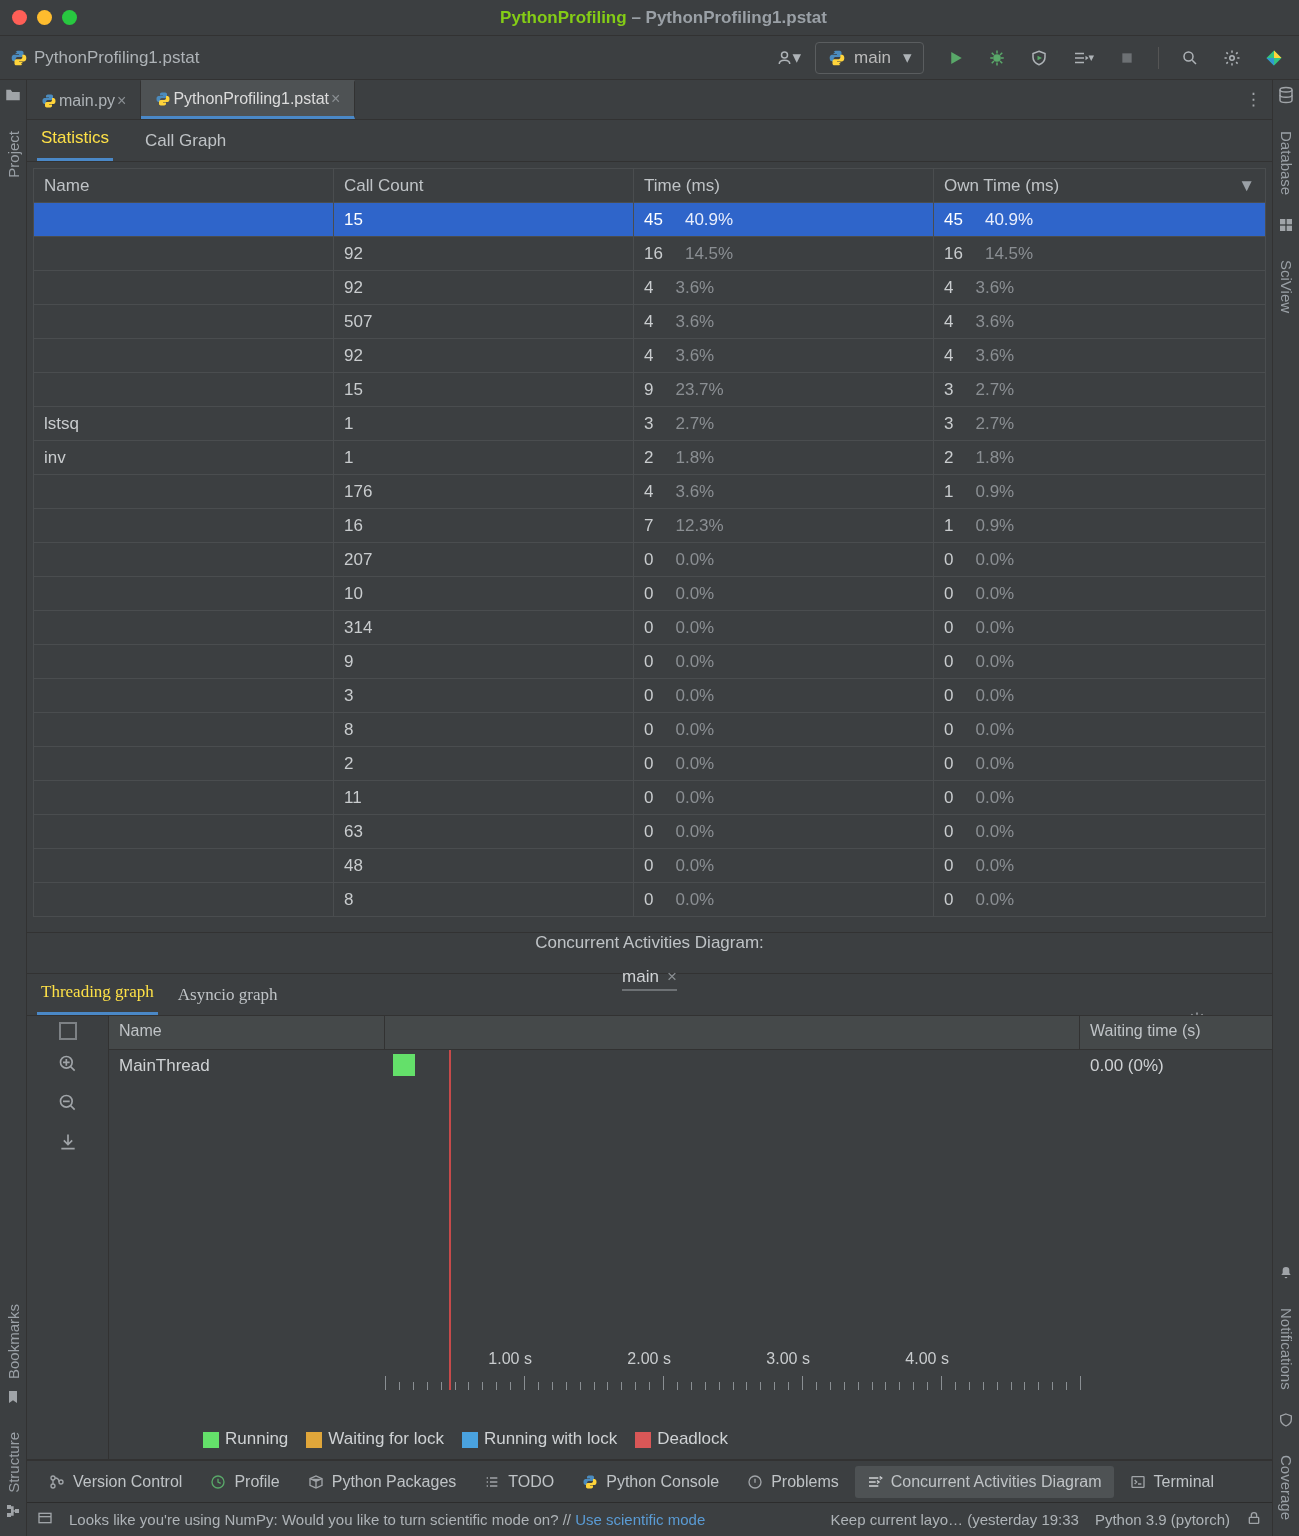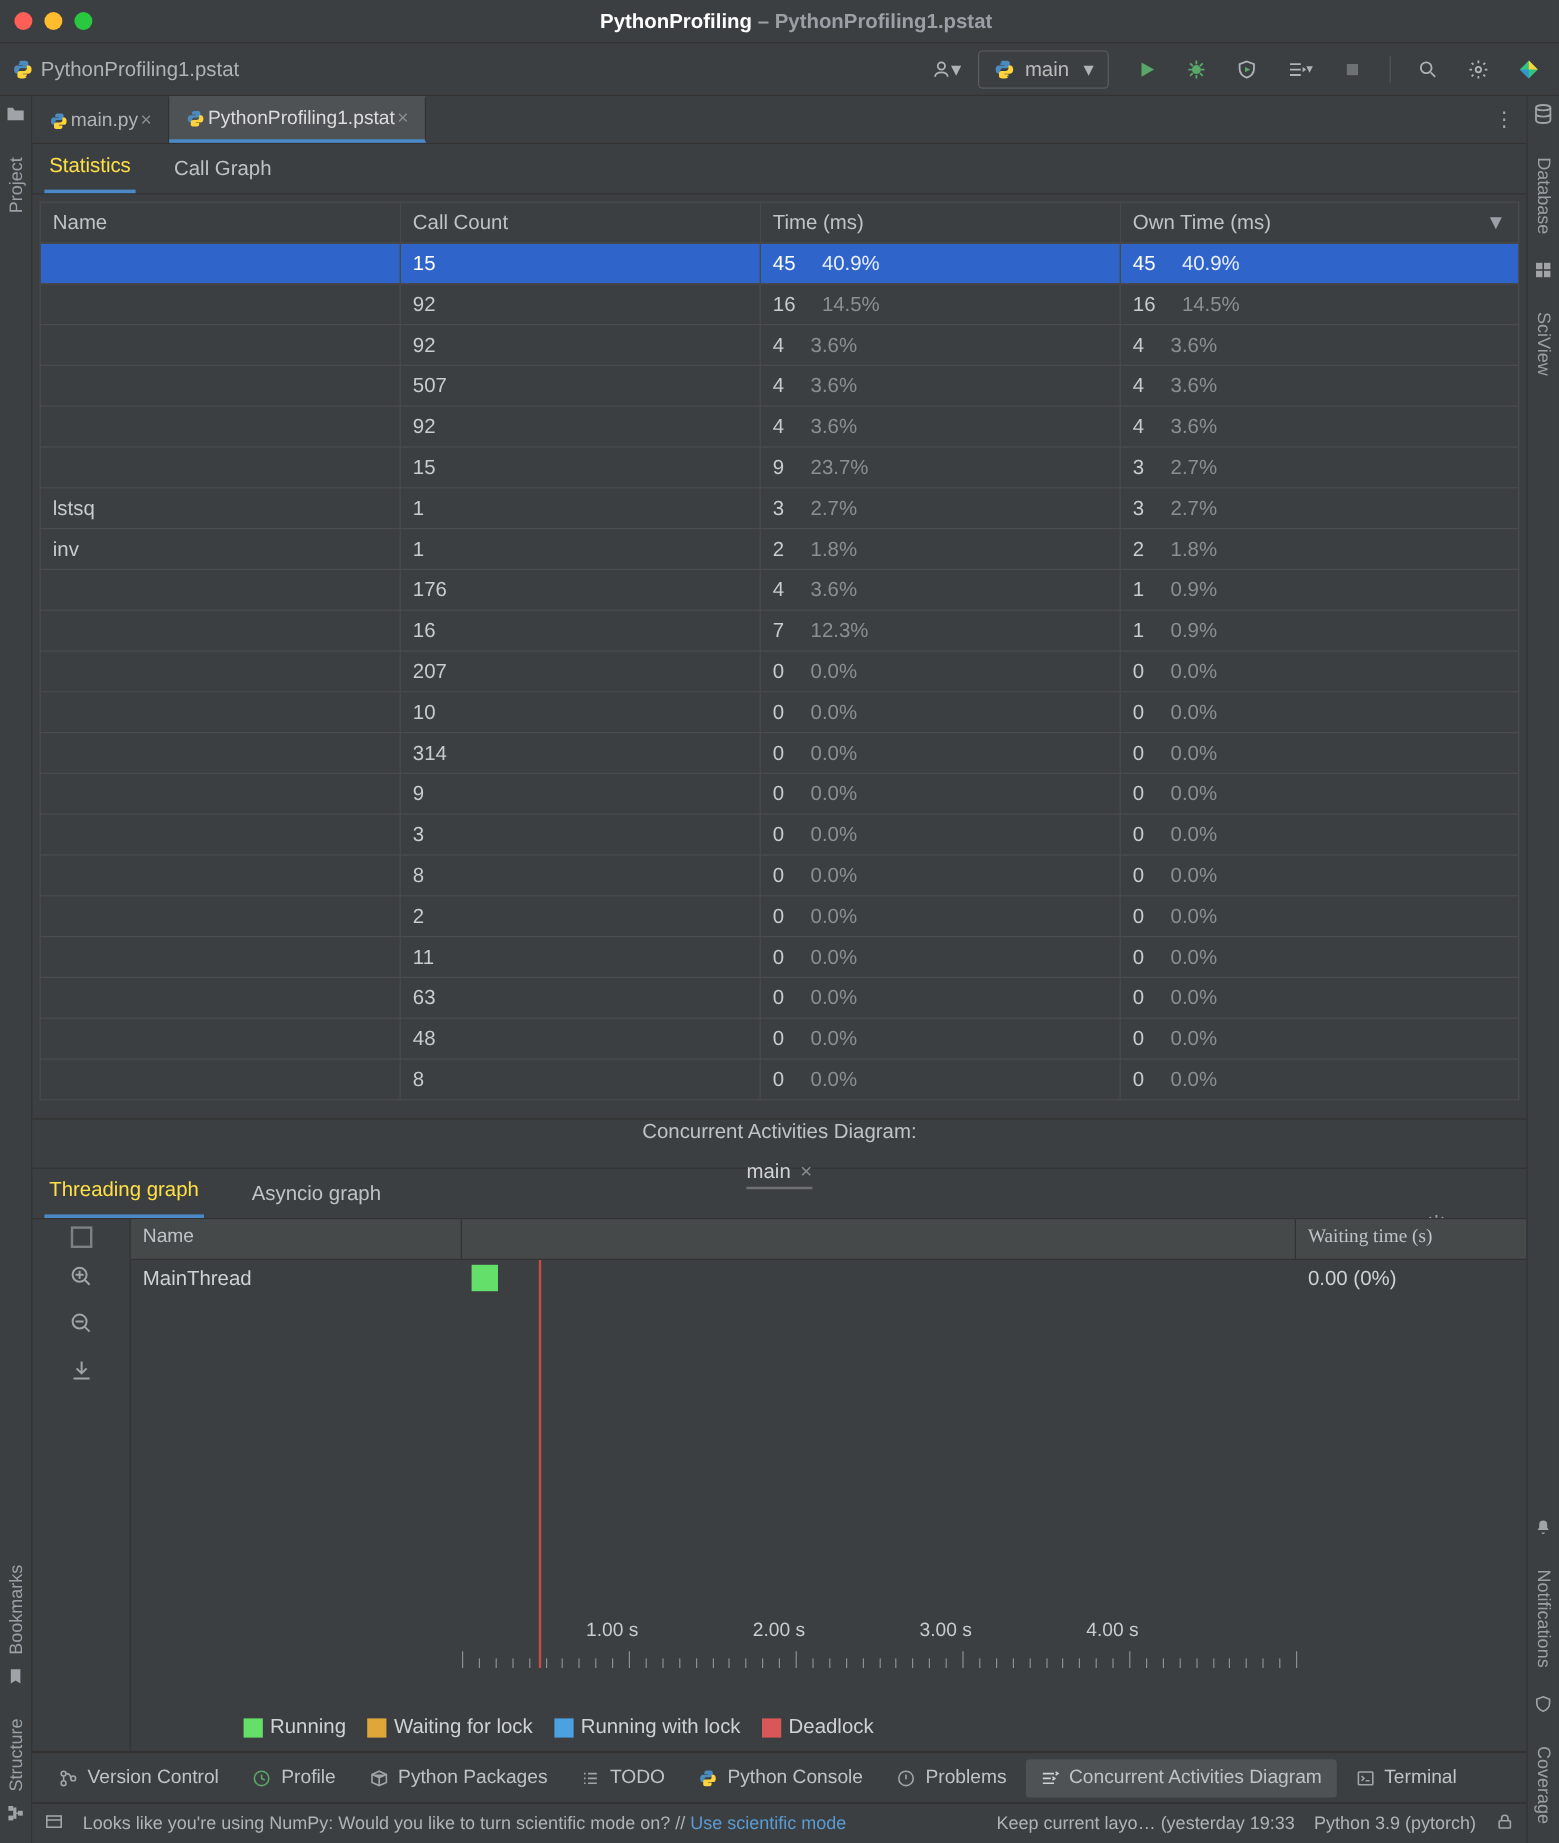--- a/index.html
+++ b/index.html
@@ -24,21 +24,21 @@
   }
   .traffic-lights { display: flex; gap: 10px; }
   .tl { width: 15px; height: 15px; border-radius: 50%; }
   .tl.red { background: #ff5f57; }
   .tl.yellow { background: #febc2e; }
   .tl.green { background: #28c840; }
   .titlebar .title {
     position: absolute; left: 0; right: 0; text-align: center;
     color: #9aa0a6; font-size: 17px; font-weight: 600; pointer-events:none;
   }
-  .titlebar .title .strong { color: #ffffff; margin-left: 28px; }
+  .titlebar .title .strong { color: #84cc16; margin-left: 28px; }
 
   
   .toolbar {
     height: 44px;
     display: flex; align-items: center;
     padding: 0 10px;
     border-bottom: 1px solid #323232;
   }
   .toolbar .crumb { display:flex; align-items:center; gap:6px; color:#aeb3b7; font-size:17px; }
   .spacer { flex: 1; }
@@ -120,38 +120,38 @@
     border-top:1px solid #323232; border-bottom:1px solid #323232;
     background:#3c3f41;
     flex-direction:column;
   }
   .conc-head .label { color:#bfc3c6; }
   .conc-head .chip { display:flex; align-items:center; gap:8px; padding-bottom:2px; border-bottom:2px solid #6d7174; color:#d0d3d5; }
   .conc-head .chip .close { color:#8a8f93; }
   .conc-head .right { margin-left:auto; display:flex; align-items:center; gap:16px; color:#a0a4a8; }
 
   .conc-tabs {
-    height:42px; display:flex; align-items:flex-end; gap:36px;
-    padding:0 10px; border-bottom:1px solid #323232;
+    height:42px; display:flex; align-items:flex-end; gap:16px;
+    padding:0 10px; border-bottom:1px solid #323232;font-family:Liberation Serif, serif;
   }
   .conc-tabs .subtab.active { border-bottom:3px solid #4a88c7; }
 
   
   .tg { flex:1; display:flex; min-height:0; border-bottom:1px solid #323232; }
   .tg-left { width:82px; display:flex; flex-direction:column; align-items:center; gap:14px; padding:6px 0; border-right:1px solid #323232; }
   .tg-left .sq { width:18px;height:18px;border:2px solid #7d8185; }
   .tg-left .ico { color:#a0a4a8; }
   .tg-main { flex:1; display:flex; flex-direction:column; min-width:0; }
   .tg-header-row {
     display:flex; height:34px; background:#45494a; color:#bfc3c6; font-size:16px;
     border-bottom:1px solid #323232;
   }
   .tg-col-name { width:276px; padding:6px 10px; border-right:1px solid #323232; }
   .tg-col-graph { flex:1; border-right:1px solid #323232; }
-  .tg-col-wait { width:192px; padding:6px 10px;font-family:Liberation Serif, serif; }
+  .tg-col-wait { width:192px; padding:6px 10px; }
   .tg-body { flex:1; position:relative; }
   .tg-row { display:flex; }
   .tg-rn { width:276px; padding:6px 10px; color:#cfd2d4; }
   .tg-gcell { flex:1; position:relative; height:340px; }
   .tg-wait { width:192px; padding:6px 10px; color:#cfd2d4; }
   .run-block { position:absolute; top:4px; width:22px; height:22px; background:#64e06a; }
   .playhead { position:absolute; top:0; bottom:0; width:2px; background:#c74a4a; }
   .axis { position:absolute; left:0; right:0; bottom:0; height:50px; color:#c9ccce; font-size:16px; }
   .axis .ticks { position:absolute; left:0; right:0; bottom:0; height:20px; }
   .axis .tick { position:absolute; bottom:0; width:1px; height:8px; background:#8a8f93; }

